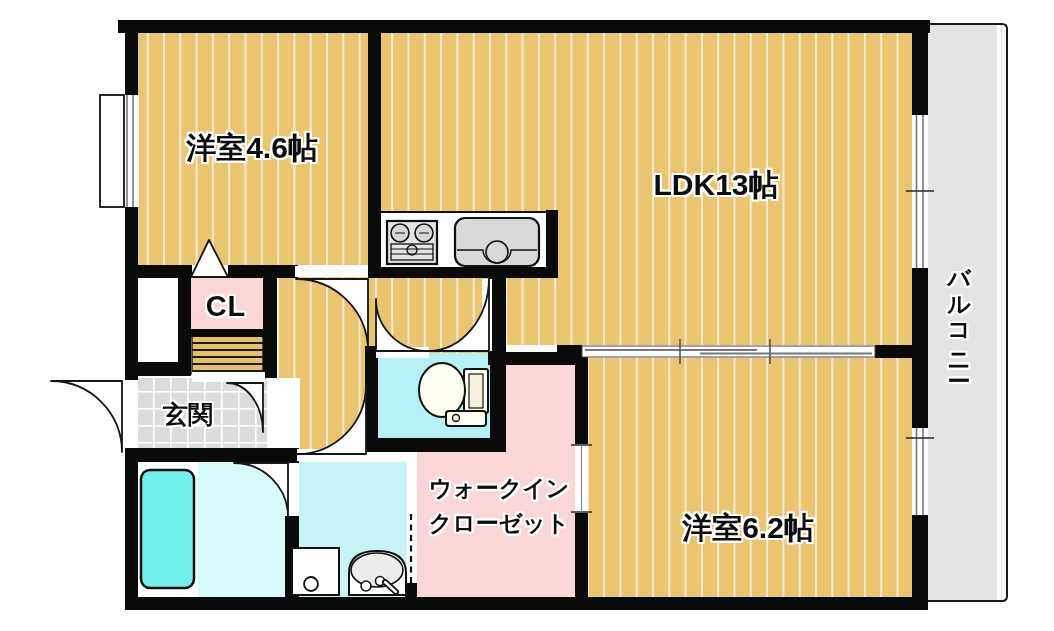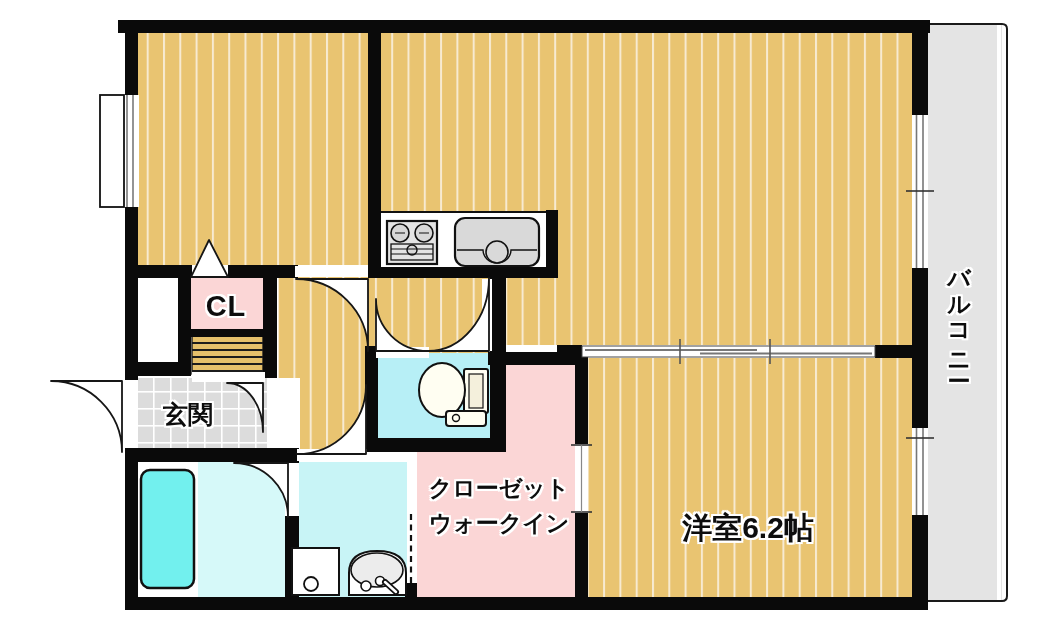--- a/index.html
+++ b/index.html
@@ -189,21 +189,23 @@
   </g>
 
   <g>
     <rect x="292" y="548" width="47" height="47" fill="#ffffff" stroke="#111" stroke-width="2"></rect>
     <circle cx="311" cy="584" r="7" fill="#ffffff" stroke="#111" stroke-width="1.8"></circle>
   </g>
 
   <line x1="411" y1="514" x2="411" y2="584" stroke="#111" stroke-width="2.2" stroke-dasharray="6,4.5"></line>
 </svg>
 
+  <div class="room-label lbl-46">洋室4.6帖</div>
+  <div class="room-label lbl-ldk">LDK13帖</div>
   <div class="room-label lbl-62">洋室6.2帖</div>
   <div class="room-label lbl-cl">CL</div>
   <div class="room-label lbl-genkan">玄関</div>
   <div class="room-label lbl-wic">
+    <div>ウォークイン</div>
     <div>クローゼット</div>
-    <div>ウォークイン</div>
   </div>
   <div class="room-label lbl-balcony">バルコニー</div>
 </div>
 
 </body></html>

